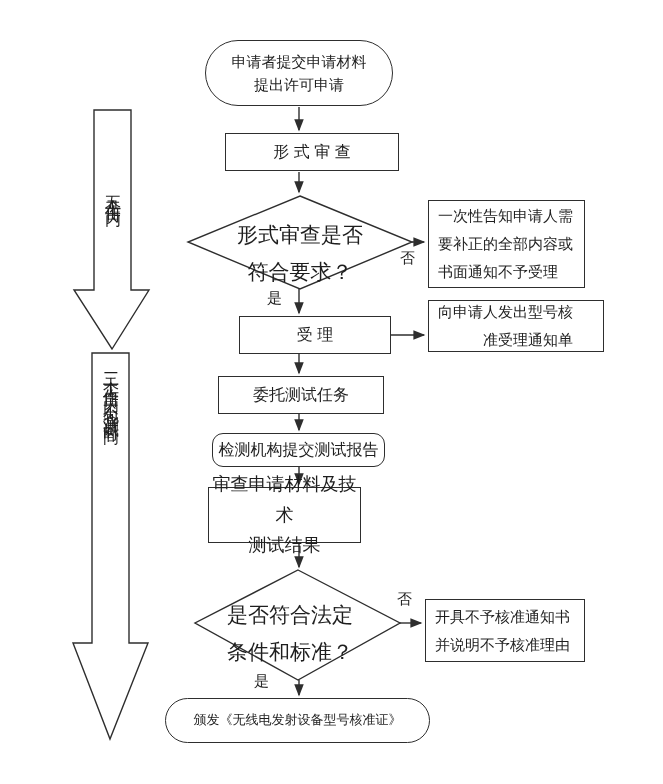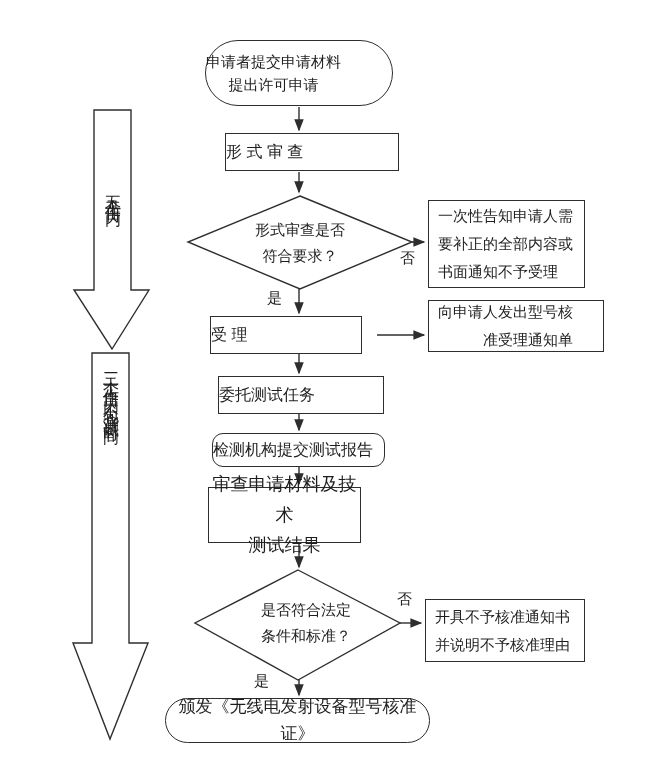--- a/index.html
+++ b/index.html
@@ -4,33 +4,33 @@
 <style>
   html,body { margin:0; padding:0; background:#ffffff; }
   .canvas {
     position:relative; width:663px; height:784px; background:#ffffff;
     font-family:"Liberation Sans","DejaVu Sans",sans-serif; color:#1e1e1e;
     overflow:hidden;
   }
   svg.layer { position:absolute; left:0; top:0; width:663px; height:784px; }
   .node {
     position:absolute; box-sizing:border-box; background:#ffffff;
-    border:1.5px solid #2e2e2e; display:flex; align-items:center; justify-content:flex-start;
+    border:1.5px solid #2e2e2e; display:flex; align-items:center; justify-content:center;
     text-align:center; font-size:16px; line-height:1.55;
   }
   .node .txt { white-space:pre-line; }
   .stadium { border-radius:40px; }
   .stadium-sm { border-radius:24px; }
   .side {
     justify-content:flex-start; text-align:left; padding:3px 6px 3px 9px;
     font-size:15px; line-height:1.85;
   }
   .overlay {
     position:absolute; text-align:center; white-space:pre-line;
-    font-size:15px; line-height:1.75; background:transparent;
+    font-size:21px; line-height:1.75; background:transparent;
   }
   .lbl { position:absolute; font-size:15px; background:transparent; }
   .vtext {
     position:absolute; writing-mode:vertical-rl; text-orientation:mixed;
     font-size:16px; line-height:1.25; background:transparent;
   }
   .vtext-1 { left:103px; top:183px; letter-spacing:3px; }
   .vtext-2 { left:101px; top:360px; letter-spacing:4px; }
 </style>
 </head>
@@ -83,21 +83,21 @@
 
   <div class="lbl" style="left:400px; top:249px;">否</div>
   <div class="lbl" style="left:267px; top:289px;">是</div>
 
   <div class="node side" style="left:428px; top:200px; width:157px; height:88px;">
     <span class="txt">一次性告知申请人需
 要补正的全部内容或
 书面通知不予受理</span>
   </div>
 
-  <div class="node" style="left:210px; top:316px; width:152px; height:38px;">
+  <div class="node" style="left:239px; top:316px; width:152px; height:38px;">
     <span class="txt">受  理</span>
   </div>
 
   <div class="node side" style="left:428px; top:300px; width:176px; height:52px;text-align:right;">
     <span class="txt">向申请人发出型号核
 准受理通知单</span>
   </div>
 
   <div class="node" style="left:218px; top:376px; width:166px; height:38px;">
     <span class="txt">委托测试任务</span>
@@ -105,28 +105,28 @@
 
   <div class="node" style="left:212px; top:433px; width:173px; height:34px;border-radius:11px;">
     <span class="txt">检测机构提交测试报告</span>
   </div>
 
   <div class="node" style="left:208px; top:487px; width:153px; height:56px; font-size:18px; line-height:1.7;">
     <span class="txt">审查申请材料及技术
 测试结果</span>
   </div>
 
-  <div class="overlay" style="left:236px; top:597px; width:140px;">是否符合法定
+  <div class="overlay" style="left:220px; top:597px; width:140px;">是否符合法定
 条件和标准？</div>
 
   <div class="lbl" style="left:397px; top:590px;">否</div>
   <div class="lbl" style="left:254px; top:672px;">是</div>
 
   <div class="node side" style="left:425px; top:599px; width:160px; height:63px;">
     <span class="txt">开具不予核准通知书
 并说明不予核准理由</span>
   </div>
 
-  <div class="node stadium-sm" style="left:165px; top:698px; width:265px; height:45px; font-size:17px;">
+  <div class="node stadium-sm" style="left:165px; top:698px; width:265px; height:45px; font-size:13px;">
     <span class="txt">颁发《无线电发射设备型号核准证》</span>
   </div>
 
 </div>
 
 </body></html>

